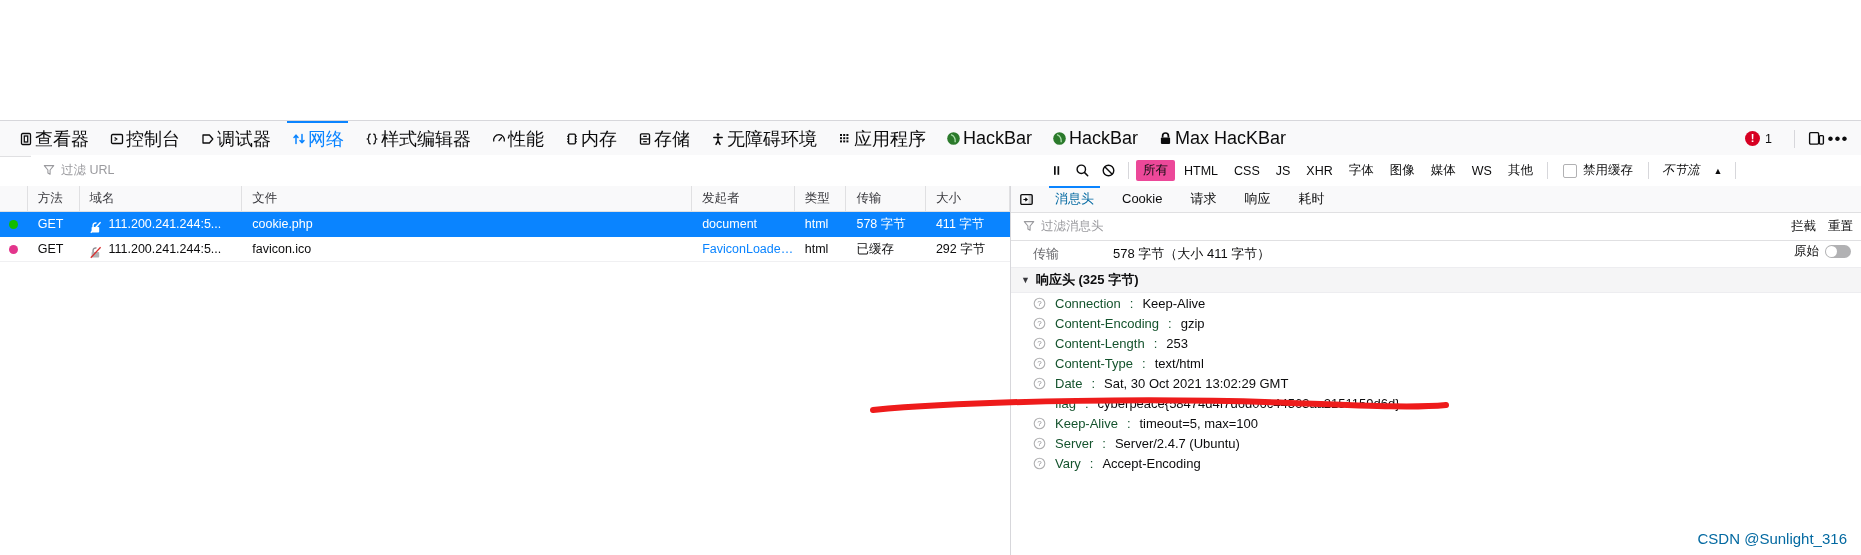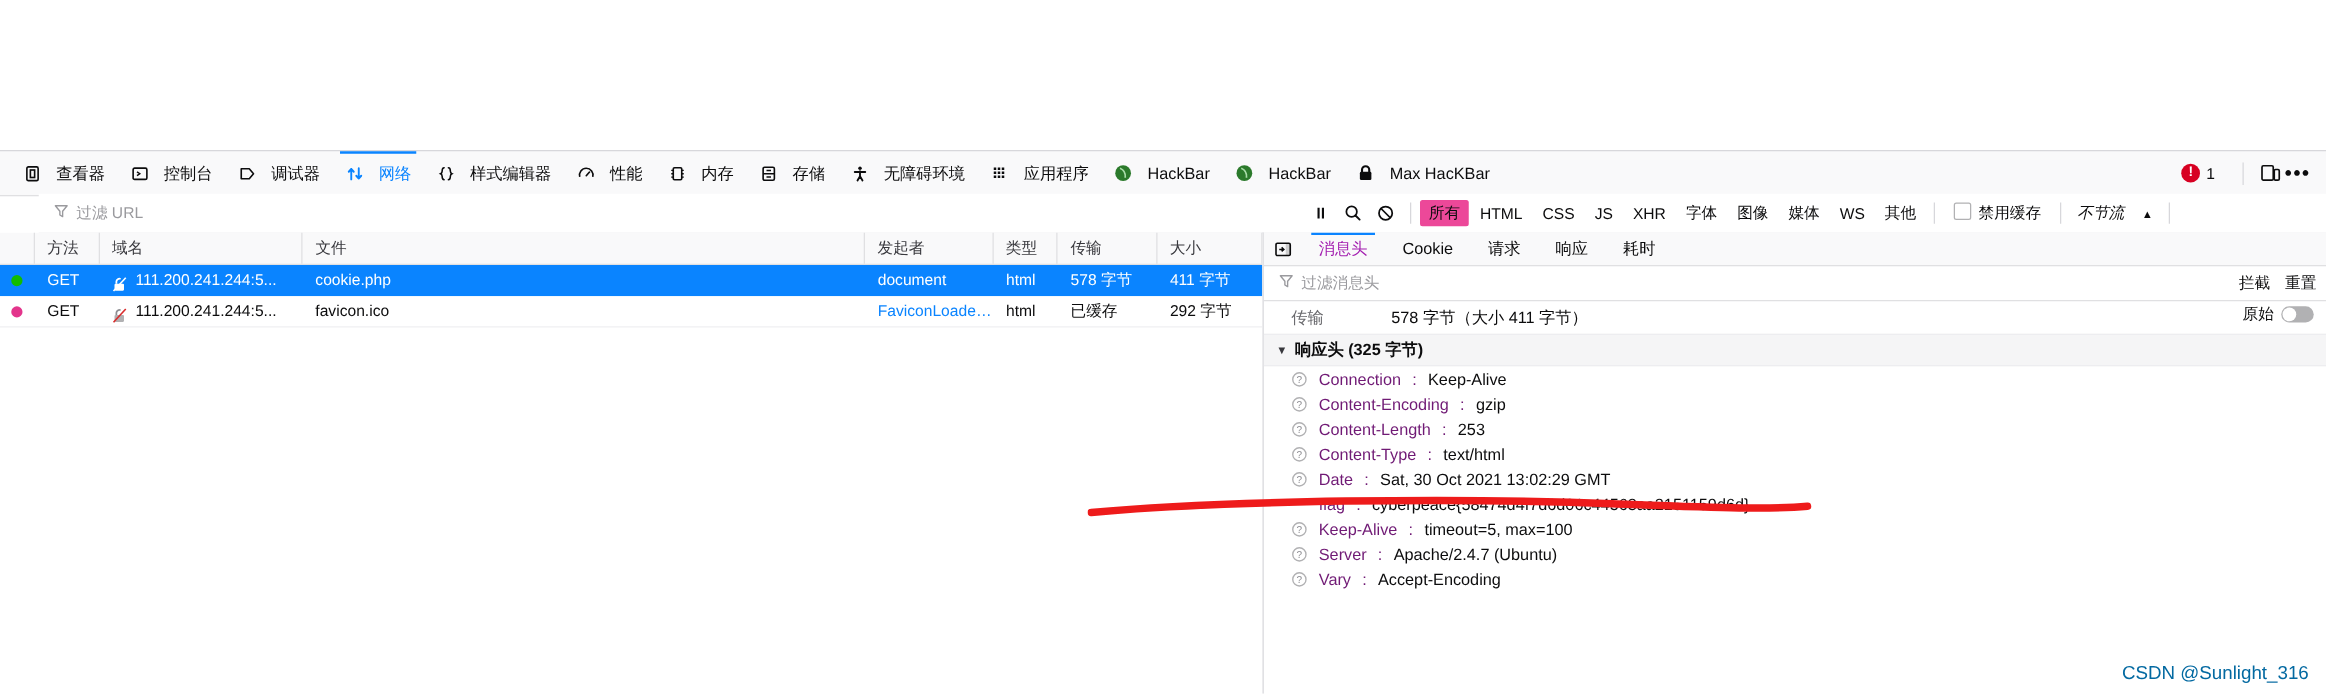--- a/index.html
+++ b/index.html
@@ -7,21 +7,21 @@
   .page{position:relative;width:1861px;height:555px;background:#fff;}
 
   
   .page-top{position:absolute;left:0;top:0;width:1861px;height:120px;background:#fff;}
   .ghost-text{position:absolute;left:690px;top:0px;font-size:13px;color:#cfcfcf;letter-spacing:1px;}
 
   
   .dt-toolbar{position:absolute;left:0;top:120px;width:1861px;height:35px;background:#f9f9fa;
       border-top:1px solid #d7d7db;border-bottom:1px solid #e0e0e2;display:flex;align-items:center;}
   .tool-tabs{display:flex;align-items:center;height:35px;padding-left:8px;}
-  .tool-tab{display:flex;align-items:center;gap:12px;height:35px;padding:0 10px;font-size:13px;
+  .tool-tab{display:flex;align-items:center;gap:2px;height:35px;padding:0 10px;font-size:18px;
       color:#0c0c0d;white-space:nowrap;cursor:default;position:relative;}
   .tool-tab.active{color:#0a84ff;}
   .tool-tab.active:after{content:"";position:absolute;left:6px;right:6px;top:0;height:2px;background:#0a84ff;}
   .tool-tab .ic{width:15px;height:15px;display:inline-flex;align-items:center;justify-content:center;}
   .tool-tab svg{display:block;}
 
   .toolbar-right{margin-left:auto;display:flex;align-items:center;gap:0;padding-right:12px;height:35px;}
   .err-badge{display:flex;align-items:center;gap:5px;font-size:12.5px;color:#0c0c0d;padding-right:12px;}
   .err-dot{width:15px;height:15px;border-radius:50%;background:#d70022;color:#fff;font-size:11px;
       font-weight:bold;display:flex;align-items:center;justify-content:center;line-height:1;}
@@ -33,21 +33,21 @@
   .net-bar{position:absolute;left:0;top:155px;width:1861px;height:31px;background:#fff;
       border-bottom:1px solid #e0e0e2;display:flex;align-items:center;margin-left:31px;}
   .filter-url{display:flex;align-items:center;gap:6px;padding-left:12px;width:1000px;height:31px;}
   .filter-url .ph{font-size:12.5px;color:#9a9a9e;}
   .netbar-right{display:flex;align-items:center;height:31px;}
   .nb-ico{width:26px;height:26px;display:flex;align-items:center;justify-content:center;cursor:default;}
   .nb-sep{width:1px;height:17px;background:#d7d7db;margin:0 7px;}
   .type-filters{display:flex;align-items:center;gap:2px;}
   .tf{font-size:12.5px;color:#0c0c0d;padding:2px 7px;border-radius:2px;cursor:default;white-space:nowrap;}
   .tf.sel{background:#ec4899;}
-  .cache-box{display:flex;align-items:flex-start;gap:6px;font-size:12.5px;padding:0 8px;white-space:nowrap;}
+  .cache-box{display:flex;align-items:center;gap:6px;font-size:12.5px;padding:0 8px;white-space:nowrap;}
   .cbx{width:12px;height:12px;border:1px solid #b1b1b3;border-radius:2px;background:#fff;display:inline-block;}
   .throttle{display:flex;align-items:center;gap:14px;font-size:12.5px;padding:0 6px;white-space:nowrap;font-style:italic;}
   .caret-up{font-size:9px;}
 
   
   .req-pane{position:absolute;left:0;top:186px;width:1010px;height:369px;background:#fff;overflow:hidden;}
   .req-head{display:flex;height:25px;background:#f9f9fa;border-bottom:1px solid #e0e0e2;align-items:center;}
   .rh{font-size:12.5px;color:#38383d;padding-left:10px;border-right:1px solid #e0e0e2;height:25px;
       line-height:25px;box-sizing:border-box;overflow:hidden;white-space:nowrap;}
   .req-row{display:flex;height:25px;align-items:center;font-size:12.5px;box-sizing:border-box;}
@@ -67,36 +67,36 @@
   .lock-broken{width:13px;height:13px;flex:0 0 13px;}
   .link-blue{color:#0a84ff;}
 
   
   .det-pane{position:absolute;left:1010px;top:186px;width:851px;height:369px;background:#fff;
       border-left:1px solid #d7d7db;box-sizing:border-box;overflow:hidden;}
   .det-tabs{display:flex;align-items:center;height:26px;background:#f9f9fa;border-bottom:1px solid #e0e0e2;}
   .det-back{width:30px;height:26px;display:flex;align-items:center;justify-content:center;}
   .dt{font-size:13px;color:#0c0c0d;padding:0 14px;height:26px;line-height:26px;position:relative;
       white-space:nowrap;cursor:default;}
-  .dt.active{color:#a21caf;}
+  .dt.active{color:#0369a1;}
   .dt.active:after{content:"";position:absolute;left:8px;right:8px;top:0;height:2px;background:#0a84ff;}
   .det-filter{display:flex;align-items:center;gap:6px;height:27px;padding-left:12px;
       border-bottom:1px solid #e0e0e2;}
   .det-filter .ph{font-size:12.5px;color:#9a9a9e;}
   .det-filter-right{margin-left:auto;display:flex;gap:12px;padding-right:8px;font-size:12.5px;color:#0c0c0d;}
   .summary-row{display:flex;align-items:center;height:26px;font-size:13px;padding-left:22px;}
   .sum-label{color:#6a6a6e;width:80px;}
   .sum-value{color:#0c0c0d;}
   .sec-head{display:flex;align-items:center;gap:6px;height:24px;background:#f5f5f6;padding-left:10px;
       font-size:13px;font-weight:bold;color:#0c0c0d;border-top:1px solid #ededf0;
       border-bottom:1px solid #ededf0;}
   .tri{font-size:9px;color:#38383d;}
   .hdr-row{display:flex;align-items:center;height:20px;font-size:13px;padding-left:22px;gap:9px;}
   .qmark{width:13px;height:13px;flex:0 0 13px;}
-  .hdr-name{color:#701a75;}
+  .hdr-name{color:#14532d;}
   .hdr-val{color:#0c0c0d;}
   .hdr-row.noicon{padding-left:44px;}
   .raw-toggle{position:absolute;right:10px;top:57px;display:flex;align-items:center;gap:6px;font-size:12.5px;}
   .switch{width:26px;height:13px;border-radius:7px;background:#b1b1b3;position:relative;}
   .switch i{position:absolute;left:1px;top:1px;width:11px;height:11px;border-radius:50%;background:#fff;}
 
   
   .annot{position:absolute;left:870px;top:392px;width:580px;height:30px;pointer-events:none;}
   .watermark{position:absolute;right:14px;bottom:8px;font-size:15px;color:#0369a1;}
 </style>
@@ -489,21 +489,21 @@
           <span class="hdr-name">:</span>
         <span class="hdr-val">timeout=5, max=100</span>
       </div>
       <div class="hdr-row">
         <span class="qmark"><svg width="13" height="13" viewBox="0 0 13 13">
               <circle cx="6.5" cy="6.5" r="5.3" fill="none" stroke="#b1b1b3" stroke-width="1.1"></circle>
               <text x="6.5" y="9.4" font-size="8" text-anchor="middle" fill="#8e8e93" font-family="Liberation Sans">?</text>
             </svg></span>
         <span class="hdr-name">Server</span>
           <span class="hdr-name">:</span>
-        <span class="hdr-val">Apache/2.4.7 (Ubuntu)</span>
+        <span class="hdr-val">Server/2.4.7 (Ubuntu)</span>
       </div>
       <div class="hdr-row">
         <span class="qmark"><svg width="13" height="13" viewBox="0 0 13 13">
               <circle cx="6.5" cy="6.5" r="5.3" fill="none" stroke="#b1b1b3" stroke-width="1.1"></circle>
               <text x="6.5" y="9.4" font-size="8" text-anchor="middle" fill="#8e8e93" font-family="Liberation Sans">?</text>
             </svg></span>
         <span class="hdr-name">Vary</span>
           <span class="hdr-name">:</span>
         <span class="hdr-val">Accept-Encoding</span>
       </div>

